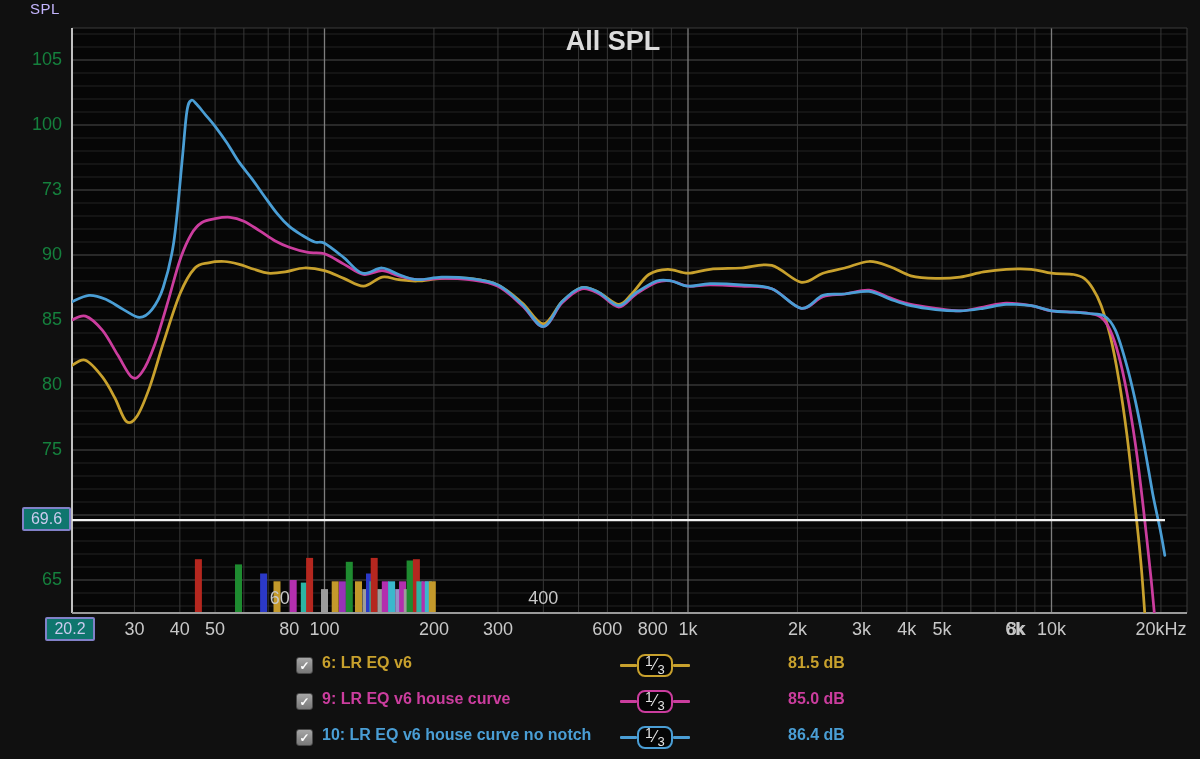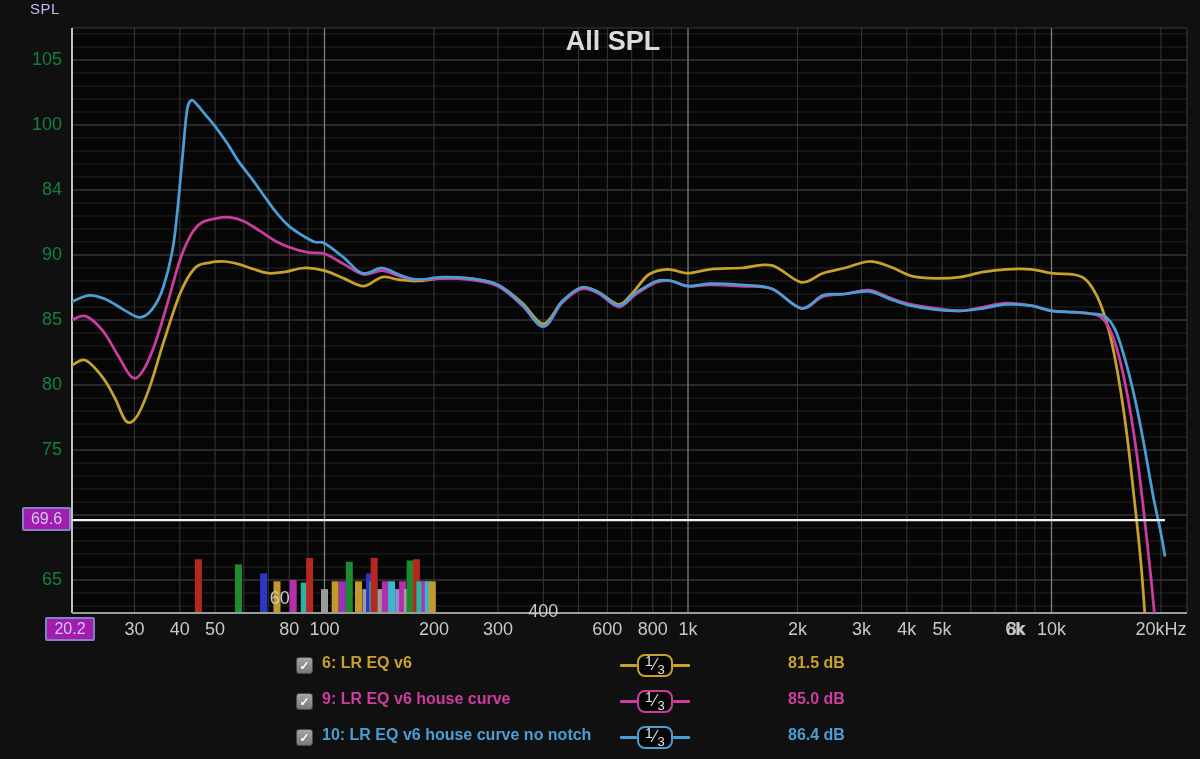--- a/index.html
+++ b/index.html
@@ -4,21 +4,21 @@
 <style>
   html,body{margin:0;padding:0;background:#101010;}
   .stage{position:relative;width:1200px;height:759px;background:#101010;overflow:hidden;
          font-family:"Liberation Sans",sans-serif;}
   svg#plot{position:absolute;left:0;top:0;z-index:1;}
   .label{position:absolute;color:#c4b5fd;z-index:2;}
   .spl-unit{left:30px;top:0px;width:40px;font-size:15px;letter-spacing:.5px;}
   .chart-title{left:498px;top:26px;width:230px;text-align:center;font-size:27px;font-weight:bold;color:#dcdcdc;}
   #ylabels span{position:absolute;left:12px;width:50px;text-align:right;font-size:18px;color:#15803d;z-index:2;}
   #xlabels span{position:absolute;width:70px;text-align:center;font-size:18px;color:#c8c8c8;z-index:2;}
-  .cursor-box{position:absolute;z-index:5;border:2px solid #8181c8;border-radius:2px;background:#a21caf;
+  .cursor-box{position:absolute;z-index:5;border:2px solid #8181c8;border-radius:2px;background:#0f766e;
               color:#cbcbef;font-size:16px;text-align:center;line-height:20px;}
   .cursor-box.freq{left:45px;top:617px;width:46px;height:20px;}
   .cursor-box.spl{left:22px;top:507px;width:45px;height:20px;}
   .legend{position:absolute;left:0;top:0;width:1200px;height:759px;z-index:3;pointer-events:none;}
   .lrow{position:absolute;left:0;width:1200px;height:26px;}
   .lrow .cb{position:absolute;left:296px;top:5px;width:15px;height:15px;border-radius:3px;
             background:linear-gradient(#a6a6a6,#787878);border:1px solid #4a4a4a;
             display:flex;align-items:center;justify-content:center;pointer-events:auto;}
   .lrow .tick{color:#ffffff;font-size:12px;font-weight:bold;line-height:1;}
   .lrow .lbl{position:absolute;left:322px;top:2px;font-size:16px;font-weight:bold;}
@@ -156,38 +156,38 @@
         <path d="M72.0,365.5C74.2,364.6 80.4,358.3 85.5,360.3C90.6,362.2 97.6,370.9 102.5,377.2C107.4,383.5 110.9,390.6 114.9,398.0C118.8,405.4 122.6,418.4 126.3,421.4C130.0,424.4 133.2,421.8 137.0,416.2C140.9,410.6 145.1,399.7 149.5,387.6C153.8,375.5 158.2,359.0 163.2,343.4C168.3,327.8 174.6,306.6 179.9,294.0C185.1,281.4 190.1,273.2 194.9,268.0C199.7,262.8 203.7,263.9 208.6,262.8C213.5,261.7 219.3,261.3 224.3,261.5C229.3,261.7 233.5,262.8 238.5,264.1C243.5,265.4 249.1,267.8 254.1,269.3C259.0,270.8 263.0,272.8 268.2,273.2C273.4,273.6 279.3,272.8 285.3,271.9C291.3,271.0 297.8,268.2 304.3,268.0C310.9,267.8 317.9,268.9 324.5,270.6C331.1,272.3 337.3,275.8 343.8,278.4C350.3,281.0 357.1,286.4 363.5,286.2C369.9,286.0 376.2,278.2 382.1,277.1C387.9,276.0 392.8,279.1 398.7,279.7C404.6,280.4 410.1,281.2 417.3,281.0C424.5,280.8 433.0,278.8 441.6,278.4C450.3,278.0 459.8,277.3 469.2,278.4C478.5,279.5 489.1,280.8 497.9,284.9C506.8,289.0 514.7,296.6 522.3,303.1C529.8,309.6 536.7,324.1 543.4,323.9C550.0,323.7 555.6,307.9 561.9,301.8C568.3,295.7 575.5,289.0 581.7,287.5C587.9,286.0 593.1,289.9 599.3,292.7C605.4,295.5 613.4,304.2 618.8,304.4C624.2,304.6 626.7,299.0 631.7,294.0C636.7,289.0 642.8,278.6 648.8,274.5C654.8,270.4 661.3,269.5 667.8,269.3C674.4,269.1 681.0,273.2 688.0,273.2C695.0,273.2 701.2,270.2 710.1,269.3C718.9,268.4 730.8,268.6 741.1,268.0C751.4,267.4 761.7,263.0 771.8,265.4C781.8,267.8 792.8,281.0 801.3,282.3C809.8,283.6 815.6,275.6 822.9,273.2C830.1,270.8 837.1,269.9 844.8,268.0C852.5,266.1 861.6,261.7 869.1,261.5C876.7,261.3 883.3,264.3 890.2,266.7C897.2,269.1 903.2,273.8 910.8,275.8C918.3,277.7 927.4,278.2 935.6,278.4C943.8,278.6 952.0,278.2 960.0,277.1C967.9,276.0 975.8,273.2 983.5,271.9C991.2,270.6 998.1,269.7 1006.1,269.3C1014.1,268.9 1023.8,268.6 1031.3,269.3C1038.9,269.9 1044.5,272.3 1051.5,273.2C1058.5,274.1 1068.1,273.6 1073.6,274.5C1079.0,275.4 1081.0,276.0 1084.2,278.4C1087.4,280.8 1090.1,284.2 1092.9,288.8C1095.8,293.3 1098.3,297.9 1101.2,305.7C1104.1,313.5 1107.3,323.5 1110.2,335.6C1113.1,347.7 1115.9,362.3 1118.6,378.5C1121.4,394.8 1124.1,413.0 1126.7,433.1C1129.3,453.3 1132.0,478.2 1134.3,499.4C1136.7,520.6 1138.9,540.6 1140.7,560.5C1142.6,580.4 1144.4,609.3 1145.2,619.0" fill="none" stroke="#c8a12d" stroke-width="2.75" stroke-linecap="round" stroke-linejoin="round"></path>
         <path d="M72.0,320.0C74.2,319.4 80.4,314.4 85.5,316.1C90.6,317.8 97.1,323.9 102.5,330.4C107.9,336.9 112.9,347.3 117.8,355.1C122.7,362.9 127.7,374.4 131.8,377.2C135.8,380.0 138.4,377.2 142.1,372.0C145.9,366.8 150.0,357.5 154.2,346.0C158.4,334.5 163.3,317.4 167.5,303.1C171.8,288.8 175.9,271.7 179.9,260.2C183.8,248.7 187.6,240.5 191.3,234.2C194.9,227.9 197.9,225.1 201.9,222.5C205.9,219.9 210.4,219.5 215.1,218.6C219.8,217.7 225.3,216.9 230.1,217.3C234.9,217.7 239.1,219.0 243.9,221.2C248.7,223.4 253.7,227.0 258.9,230.3C264.1,233.5 269.8,237.9 274.8,240.7C279.9,243.5 283.8,245.3 289.3,247.2C294.8,249.2 302.0,251.3 307.9,252.4C313.7,253.5 318.5,251.8 324.5,253.7C330.5,255.7 337.3,260.6 343.8,264.1C350.3,267.6 357.1,273.4 363.5,274.5C369.9,275.6 376.2,270.4 382.1,270.6C387.9,270.8 392.8,274.3 398.7,275.8C404.6,277.3 410.1,279.3 417.3,279.7C424.5,280.1 433.0,278.4 441.6,278.4C450.3,278.4 459.8,278.4 469.2,279.7C478.5,281.0 489.1,281.9 497.9,286.2C506.8,290.5 514.7,299.0 522.3,305.7C529.8,312.4 536.7,326.9 543.4,326.5C550.0,326.1 555.6,309.4 561.9,303.1C568.3,296.8 575.5,290.3 581.7,288.8C587.9,287.3 593.1,291.0 599.3,294.0C605.4,297.0 612.6,307.0 618.8,307.0C624.9,307.0 629.8,298.1 636.1,294.0C642.5,289.9 650.8,284.5 656.7,282.3C662.5,280.1 666.2,280.3 671.4,281.0C676.6,281.7 681.6,285.6 688.0,286.2C694.5,286.9 701.2,284.9 710.1,284.9C718.9,284.9 730.8,285.6 741.1,286.2C751.4,286.9 761.7,285.1 771.8,288.8C781.8,292.5 792.8,307.0 801.3,308.3C809.8,309.6 815.6,299.0 822.9,296.6C830.1,294.2 837.1,295.1 844.8,294.0C852.5,292.9 861.6,289.5 869.1,290.1C876.7,290.8 883.3,295.5 890.2,297.9C897.2,300.3 903.2,302.7 910.8,304.4C918.3,306.1 927.4,307.2 935.6,308.3C943.8,309.4 952.0,311.1 960.0,310.9C967.9,310.7 975.8,308.3 983.5,307.0C991.2,305.7 998.1,303.3 1006.1,303.1C1014.1,302.9 1023.8,304.4 1031.3,305.7C1038.9,307.0 1044.5,309.8 1051.5,310.9C1058.5,312.0 1067.3,311.8 1073.6,312.2C1079.9,312.6 1084.6,312.6 1089.2,313.5C1093.8,314.4 1097.7,314.6 1101.2,317.4C1104.7,320.2 1107.3,324.1 1110.2,330.4C1113.1,336.7 1115.9,344.9 1118.6,355.1C1121.4,365.3 1123.9,376.8 1126.7,391.5C1129.5,406.2 1132.5,424.0 1135.3,443.5C1138.1,463.0 1140.8,485.8 1143.4,508.5C1146.1,531.3 1149.0,559.4 1151.2,580.0C1153.3,600.6 1155.3,623.3 1156.1,632.0" fill="none" stroke="#cb3d9e" stroke-width="2.75" stroke-linecap="round" stroke-linejoin="round"></path>
         <path d="M72.0,301.8C74.8,300.7 83.4,295.7 89.0,295.3C94.6,294.9 99.9,296.8 105.7,299.2C111.4,301.6 117.9,306.6 123.5,309.6C129.2,312.6 134.9,317.4 139.6,317.4C144.3,317.4 147.9,314.6 151.9,309.6C155.8,304.6 159.6,298.8 163.2,287.5C166.9,276.2 170.7,262.6 173.8,242.0C176.9,221.4 179.7,185.7 181.8,164.0C184.0,142.3 185.2,122.6 186.8,112.0C188.4,101.4 189.6,101.6 191.3,100.3C192.9,99.0 194.3,101.8 196.7,104.2C199.0,106.6 202.2,110.9 205.3,114.6C208.4,118.3 211.4,121.5 215.1,126.3C218.7,131.1 223.3,137.4 227.2,143.2C231.1,149.1 234.5,155.6 238.5,161.4C242.6,167.2 247.4,172.7 251.6,178.3C255.8,183.9 259.4,189.4 263.6,195.2C267.9,201.1 272.7,208.2 277.0,213.4C281.2,218.6 285.0,222.7 289.3,226.4C293.5,230.1 298.3,232.9 302.5,235.5C306.8,238.1 311.1,240.7 314.7,242.0C318.4,243.3 319.7,240.7 324.5,243.3C329.3,245.9 337.5,252.6 343.8,257.6C350.1,262.6 355.9,271.5 362.2,273.2C368.6,274.9 376.0,267.8 382.1,268.0C388.1,268.2 392.8,272.6 398.7,274.5C404.6,276.4 410.1,279.3 417.3,279.7C424.5,280.1 433.0,277.3 441.6,277.1C450.3,276.9 459.8,277.1 469.2,278.4C478.5,279.7 489.1,280.6 497.9,284.9C506.8,289.2 514.7,297.5 522.3,304.4C529.8,311.3 536.7,326.9 543.4,326.5C550.0,326.1 555.6,308.3 561.9,301.8C568.3,295.3 575.5,289.0 581.7,287.5C587.9,286.0 593.1,289.7 599.3,292.7C605.4,295.7 612.6,305.7 618.8,305.7C624.9,305.7 629.8,296.8 636.1,292.7C642.5,288.6 650.8,282.9 656.7,281.0C662.5,279.1 666.2,280.1 671.4,281.0C676.6,281.9 681.6,285.8 688.0,286.2C694.5,286.6 701.2,283.8 710.1,283.6C718.9,283.4 730.8,284.0 741.1,284.9C751.4,285.8 761.7,284.9 771.8,288.8C781.8,292.7 792.8,307.2 801.3,308.3C809.8,309.4 815.6,297.7 822.9,295.3C830.1,292.9 837.1,294.6 844.8,294.0C852.5,293.4 861.6,290.5 869.1,291.4C876.7,292.3 883.3,296.8 890.2,299.2C897.2,301.6 903.2,304.0 910.8,305.7C918.3,307.4 927.4,308.7 935.6,309.6C943.8,310.5 952.0,311.1 960.0,310.9C967.9,310.7 975.8,309.4 983.5,308.3C991.2,307.2 998.1,304.8 1006.1,304.4C1014.1,304.0 1023.8,304.6 1031.3,305.7C1038.9,306.8 1044.5,309.8 1051.5,310.9C1058.5,312.0 1067.3,311.8 1073.6,312.2C1079.9,312.6 1084.1,312.9 1089.2,313.5C1094.4,314.1 1100.2,313.3 1104.6,316.1C1109.0,318.9 1112.0,322.8 1115.5,330.4C1119.0,338.0 1122.4,349.9 1125.7,361.6C1129.0,373.3 1132.2,386.5 1135.3,400.6C1138.4,414.7 1141.4,430.5 1144.3,446.1C1147.2,461.7 1150.1,479.7 1152.8,494.2C1155.6,508.7 1158.9,523.0 1160.9,533.2C1162.9,543.4 1164.2,551.6 1164.8,555.3" fill="none" stroke="#4a9ed5" stroke-width="2.75" stroke-linecap="round" stroke-linejoin="round"></path>
       </g>
       <line x1="72" y1="520.2" x2="1165" y2="520.2" stroke="#f2f2f2" stroke-width="2.2"></line>
     </svg>
 
   <div id="ylabels">
       <span style="top: 49px;">105</span>
       <span style="top: 114px;">100</span>
-      <span style="top: 179px;">84</span>
+      <span style="top: 179px;">73</span>
       <span style="top: 244px;">90</span>
       <span style="top: 309px;">85</span>
       <span style="top: 374px;">80</span>
       <span style="top: 439px;">75</span>
       <span style="top: 504px;">70</span>
       <span style="top: 569px;">65</span>
     </div>
   <div id="xlabels">
       <span style="left: 99.4384px; top: 619px;">30</span>
       <span style="left: 144.854px; top: 619px;">40</span>
       <span style="left: 180.08px; top: 619px;">50</span>
       <span style="left: 208.863px; top: 588px; padding-left: 36px;">60</span>
       <span style="left: 254.278px; top: 619px;">80</span>
       <span style="left: 289.505px; top: 619px;">100</span>
       <span style="left: 398.929px; top: 619px;">200</span>
       <span style="left: 462.938px; top: 619px;">300</span>
-      <span style="left: 508.354px; top: 601px;">400</span>
+      <span style="left: 508.354px; top: 588px;">400</span>
       <span style="left: 572.363px; top: 619px; text-align: center;">600</span>
       <span style="left: 617.778px; top: 619px;">800</span>
       <span style="left: 653.005px; top: 619px;">1k</span>
       <span style="left: 762.429px; top: 619px;">2k</span>
       <span style="left: 826.438px; top: 619px;">3k</span>
       <span style="left: 871.854px; top: 619px;">4k</span>
       <span style="left: 907.08px; top: 619px;">5k</span>
       <span style="left: 935.863px; top: 619px; margin-left: 44px;">6k</span>
       <span style="left: 981.278px; top: 619px;">8k</span>
       <span style="left: 1016.5px; top: 619px;">10k</span>

